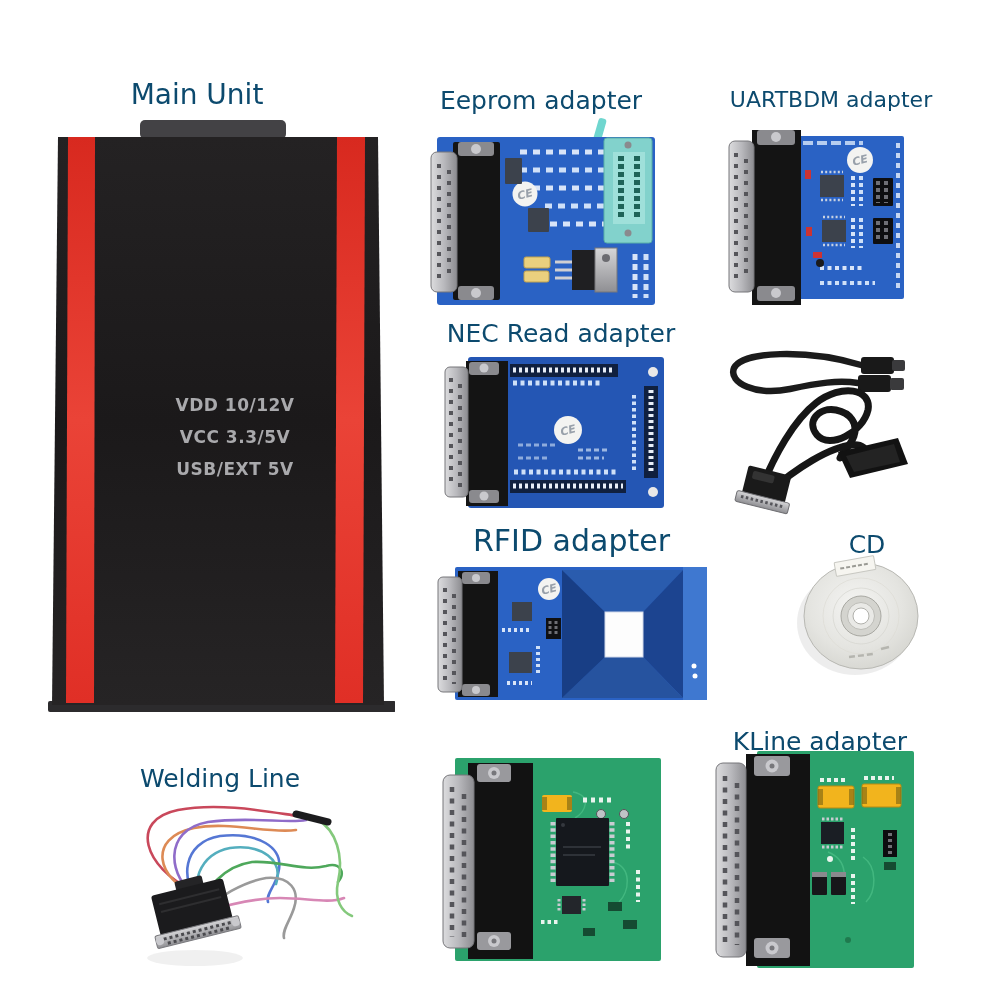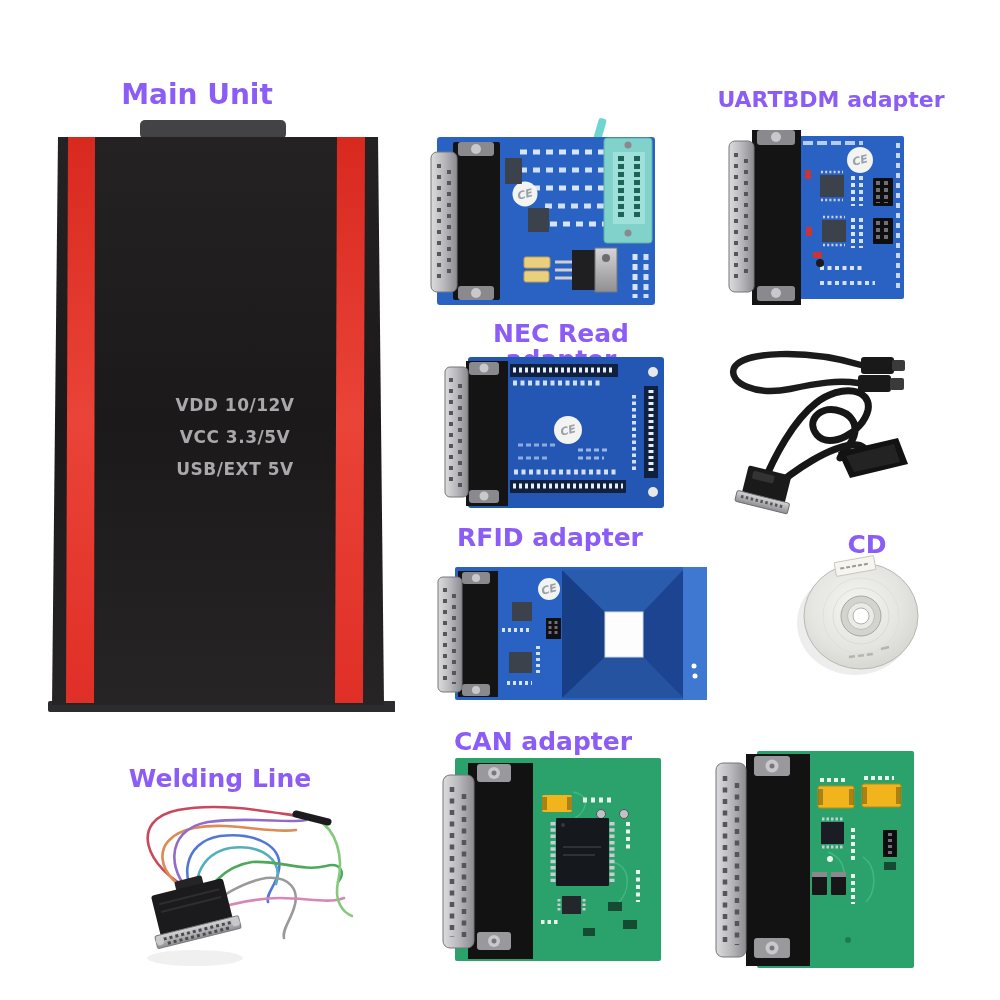--- a/index.html
+++ b/index.html
@@ -1,25 +1,25 @@
 <!DOCTYPE html>
 <html><head>
 <meta charset="utf-8">
 <style>
   html,body{margin:0;padding:0;background:#ffffff;}
   .canvas{position:relative;width:1000px;height:1000px;background:#ffffff;overflow:hidden;
           font-family:"DejaVu Sans",sans-serif;}
-  .title{position:absolute;text-align:center;font-weight:bold;color:#8b5cf6;
+  .title{position:absolute;text-align:center;font-weight:normal;color:#0c4a6e;
          font-family:"DejaVu Sans","Liberation Sans",sans-serif;line-height:1.05;}
   .t-main{left:77px;top:80px;width:240px;font-size:28px;}
   .t-eeprom{left:421px;top:88px;width:240px;font-size:25px;}
   .t-uartbdm{left:706px;top:88px;width:250px;font-size:22px;}
   .t-nec{left:440px;top:321px;width:242px;font-size:25px;}
   .t-usbobd{left:702px;top:321px;width:245px;font-size:25px;}
-  .t-rfid{left:430px;top:525px;width:240px;font-size:25px;}
+  .t-rfid{left:430px;top:525px;width:240px;font-size:30px;text-align:right;}
   .t-cd{left:807px;top:532px;width:120px;font-size:25px;}
   .t-can{left:423px;top:729px;width:240px;font-size:25px;}
   .t-kline{left:700px;top:729px;width:240px;font-size:25px;}
   .t-welding{left:100px;top:766px;width:240px;font-size:25px;}
   .art{position:absolute;}
   .a-main{left:40px;top:115px;}
   .a-eeprom{left:425px;top:112px;}
   .a-uartbdm{left:725px;top:118px;}
   .a-nec{left:438px;top:350px;}
   .a-usbobd{left:712px;top:346px;}
@@ -74,20 +74,21 @@
       <rect x="8" y="586" width="348" height="11" rx="2" fill="#2c2b2d"></rect>
       <polygon points="18,22 338,22 344,590 12,590" fill="url(#bodyGrad)"></polygon>
       <polygon points="28,22 55,22 54,588 26,588" fill="url(#stripeGrad)"></polygon>
       <polygon points="297,22 325,22 323,588 295,588" fill="url(#stripeGrad)"></polygon>
       <text class="spec" x="195" y="296" text-anchor="middle">VDD 10/12V</text>
       <text class="spec" x="195" y="328" text-anchor="middle">VCC 3.3/5V</text>
       <text class="spec" x="195" y="360" text-anchor="middle">USB/EXT 5V</text>
     </g>
   </svg>
 
+  <div class="title t-eeprom">Eeprom adapter</div>
   <svg class="art a-eeprom" width="235" height="200" viewBox="0 0 235 200">
     <g>
       <rect x="170" y="6" width="8" height="30" rx="3" fill="#6fd6cf" transform="rotate(16 174 21)"></rect>
       <rect x="12" y="25" width="218" height="168" rx="3" fill="#2a62c4"></rect>
       <line x1="95" y1="40" x2="180" y2="40" stroke="#d8e4f8" stroke-width="5" stroke-dasharray="7 6"></line>
       <line x1="95" y1="58" x2="180" y2="58" stroke="#cfe0f8" stroke-width="5" stroke-dasharray="7 6"></line>
       <line x1="95" y1="76" x2="180" y2="76" stroke="#d8e4f8" stroke-width="5" stroke-dasharray="7 6"></line>
       <line x1="120" y1="94" x2="180" y2="94" stroke="#cfe0f8" stroke-width="5" stroke-dasharray="7 6"></line>
       <line x1="125" y1="112" x2="180" y2="112" stroke="#d8e4f8" stroke-width="5" stroke-dasharray="7 6"></line>
       <line x1="210" y1="142" x2="210" y2="186" stroke="#d8e4f8" stroke-width="5" stroke-dasharray="6 4"></line>
@@ -265,21 +266,20 @@
       <circle cx="68" cy="63" r="8" fill="#ffffff" stroke="#b0b0ab"></circle>
       <g transform="rotate(-10 62 13)">
         <rect x="42" y="6" width="40" height="14" rx="1" fill="#f6f5f0" stroke="#c8c8c2"></rect>
         <line x1="47" y1="13" x2="77" y2="13" stroke="#9a9a94" stroke-width="2" stroke-dasharray="4 2"></line>
       </g>
       <line x1="56" y1="104" x2="80" y2="101" stroke="#b5b5af" stroke-width="2.5" stroke-dasharray="6 3"></line>
       <line x1="88" y1="96" x2="96" y2="94" stroke="#b5b5af" stroke-width="2.5"></line>
     </g>
   </svg>
 
-  <div class="title t-can">CAN adapter</div>
   <svg class="art a-can" width="245" height="218" viewBox="0 0 245 218">
     <g>
       <rect x="22" y="6" width="206" height="203" rx="2" fill="#2ba26c"></rect>
       <path d="M140,40 C160,44 152,60 142,66" fill="none" stroke="#49bd85" stroke-width="1.5" opacity=".8"></path>
       <path d="M180,110 C200,116 196,140 186,150" fill="none" stroke="#49bd85" stroke-width="1.5" opacity=".8"></path>
       <rect x="35" y="11" width="65" height="196" fill="#121212"></rect>
       <rect x="44" y="12" width="34" height="18" rx="3" fill="#99999d"></rect>
         <circle cx="61" cy="21" r="6" fill="#c9c9cd"></circle>
         <circle cx="61" cy="21" r="2.5" fill="#77777b"></circle>
       <rect x="44" y="180" width="34" height="18" rx="3" fill="#99999d"></rect>
@@ -305,20 +305,21 @@
       <rect x="129" y="144" width="19" height="18" fill="#23262b"></rect>
       <line x1="126" y1="147" x2="126" y2="160" stroke="#c9ccd2" stroke-width="3" stroke-dasharray="2.5 2"></line>
       <line x1="151" y1="147" x2="151" y2="160" stroke="#c9ccd2" stroke-width="3" stroke-dasharray="2.5 2"></line>
       <rect x="175" y="150" width="14" height="9" fill="#123c28" opacity=".85"></rect>
       <rect x="190" y="168" width="14" height="9" fill="#123c28" opacity=".85"></rect>
       <rect x="150" y="176" width="12" height="8" fill="#123c28" opacity=".85"></rect>
       <line x1="108" y1="170" x2="126" y2="170" stroke="#e9f4ee" stroke-width="4" stroke-dasharray="3.5 3"></line>
     </g>
   </svg>
 
+  <div class="title t-kline">KLine adapter</div>
   <svg class="art a-kline" width="235" height="238" viewBox="0 0 235 238">
     <g>
       <rect x="59" y="9" width="157" height="217" rx="2" fill="#2ba26c"></rect>
       <path d="M130,110 C150,118 150,140 138,150" fill="none" stroke="#49bd85" stroke-width="1.5" opacity=".8"></path>
       <path d="M165,115 C180,125 178,150 168,160" fill="none" stroke="#49bd85" stroke-width="1.5" opacity=".8"></path>
       <rect x="48" y="12" width="64" height="212" fill="#121212"></rect>
       <rect x="56" y="14" width="36" height="20" rx="3" fill="#99999d"></rect>
         <circle cx="74" cy="24" r="6.5" fill="#c9c9cd"></circle>
         <circle cx="74" cy="24" r="2.5" fill="#77777b"></circle>
       <rect x="56" y="196" width="36" height="20" rx="3" fill="#99999d"></rect>

